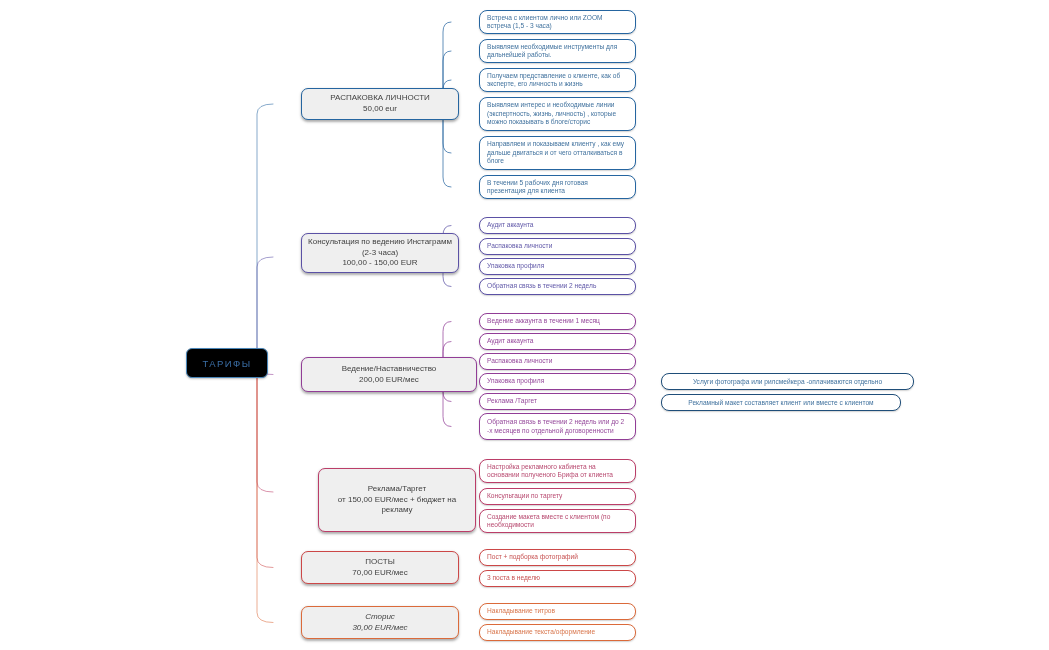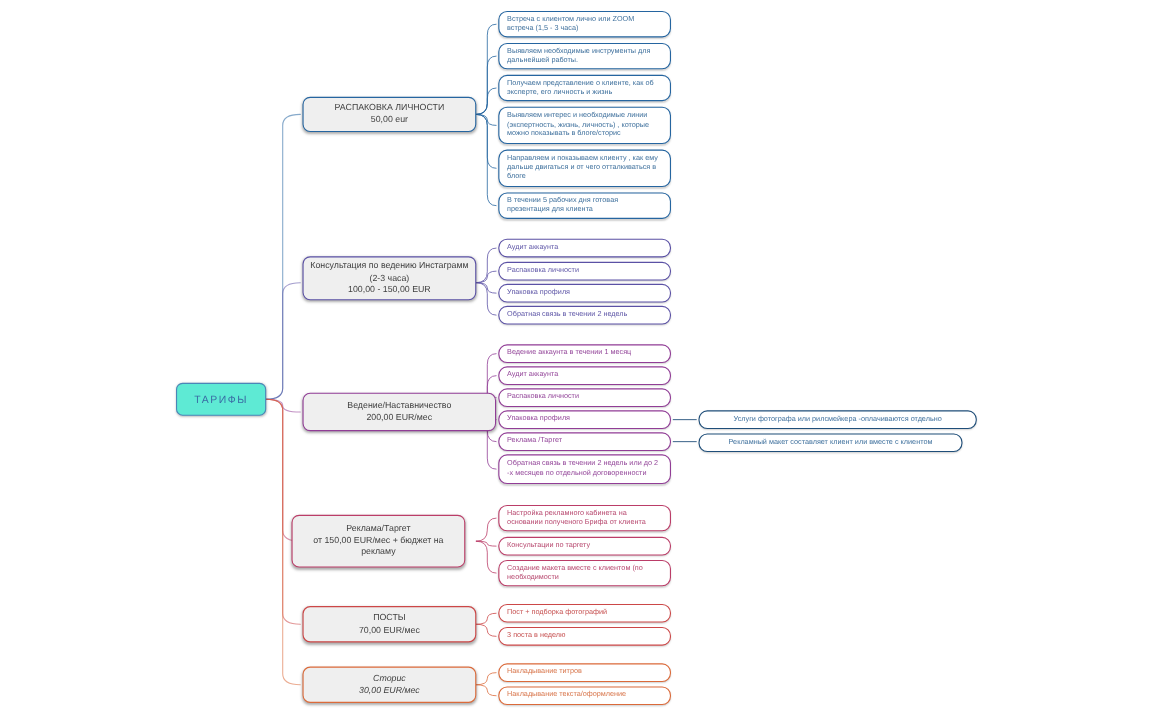--- a/index.html
+++ b/index.html
@@ -3,24 +3,24 @@
 <meta charset="utf-8">
 <style>
   html,body{margin:0;padding:0;background:#ffffff;}
   #canvas{
     position:relative;width:1049px;height:650px;background:#ffffff;
     font-family:"Liberation Sans",sans-serif;overflow:hidden;
   }
   #connector-layer{position:absolute;left:0;top:0;width:1049px;height:650px;}
   .node{
     position:absolute;box-sizing:border-box;display:flex;align-items:center;
-    justify-content:center;text-align:center;white-space:pre-line;cursor:default;
+    justify-content:center;text-align:center;white-space:pre-line;cursor:default;margin-left:26px;
   }
   #root-node{
-    background:#5eead4;border:1.4px solid #4a86b8;border-radius:6px;
+    background:#000000;border:1.4px solid #4a86b8;border-radius:6px;
     color:#3a6ea5;font-size:9.5px;letter-spacing:1.4px;
     box-shadow:0 1px 2px rgba(50,50,50,.3);
     text-align:center;
   }
   .branch{
     background:#efefef;border:1.6px solid;border-radius:7px;color:#3f3f3f;
     font-size:8px;line-height:1.32;padding:2px 4px;
     box-shadow:0 1.5px 2.5px rgba(50,50,50,.4);
   }
   .child{
@@ -89,21 +89,21 @@
     <div class="node branch" style="left: 275px; top: 357px; width: 176px; height: 35px; border-color: rgb(145, 61, 150);">Ведение/Наставничество
 200,00 EUR/мес</div>
     <div class="node child" style="left: 453px; top: 313px; width: 157px; height: 17px; border-color: rgb(145, 61, 150); color: rgb(148, 71, 154);">Ведение аккаунта в течении 1 месяц</div>
     <div class="node child" style="left: 453px; top: 333px; width: 157px; height: 17px; border-color: rgb(145, 61, 150); color: rgb(148, 71, 154);">Аудит аккаунта</div>
     <div class="node child" style="left: 453px; top: 353px; width: 157px; height: 17px; border-color: rgb(145, 61, 150); color: rgb(148, 71, 154);">Распаковка личности</div>
     <div class="node child" style="left: 453px; top: 373px; width: 157px; height: 17px; border-color: rgb(145, 61, 150); color: rgb(148, 71, 154);">Упаковка профиля</div>
     <div class="node deep" style="left: 635px; top: 373px; width: 253px; height: 17px; border-color: rgb(31, 78, 121); color: rgb(65, 114, 158);">Услуги фотографа или рилсмейкера -оплачиваются отдельно</div>
     <div class="node child" style="left: 453px; top: 393px; width: 157px; height: 17px; border-color: rgb(145, 61, 150); color: rgb(148, 71, 154);">Реклама /Таргет</div>
     <div class="node deep" style="left: 635px; top: 394px; width: 240px; height: 17px; border-color: rgb(31, 78, 121); color: rgb(65, 114, 158);">Рекламный макет составляет клиент или вместе с клиентом</div>
     <div class="node child" style="left: 453px; top: 413px; width: 157px; height: 27px; border-color: rgb(145, 61, 150); color: rgb(148, 71, 154);">Обратная связь в течении 2 недель или до 2 -х месяцев по отдельной договоренности</div>
-    <div class="node branch" style="left: 265px; top: 468px; width: 158px; height: 48px; border-color: rgb(187, 61, 104);">Реклама/Таргет
+    <div class="node branch" style="left: 292px; top: 468px; width: 158px; height: 64px; border-color: rgb(187, 61, 104);">Реклама/Таргет
 от 150,00 EUR/мес + бюджет на рекламу</div>
     <div class="node child" style="left: 453px; top: 459px; width: 157px; height: 24px; border-color: rgb(187, 61, 104); color: rgb(184, 74, 112);">Настройка рекламного кабинета на основании полученого Брифа от клиента</div>
     <div class="node child" style="left: 453px; top: 488px; width: 157px; height: 17px; border-color: rgb(187, 61, 104); color: rgb(184, 74, 112);">Консультации по таргету</div>
     <div class="node child" style="left: 453px; top: 509px; width: 157px; height: 24px; border-color: rgb(187, 61, 104); color: rgb(184, 74, 112);">Создание макета вместе с клиентом (по необходимости</div>
     <div class="node branch" style="left: 275px; top: 551px; width: 158px; height: 33px; border-color: rgb(204, 71, 71);">ПОСТЫ
 70,00 EUR/мес</div>
     <div class="node child" style="left: 453px; top: 549px; width: 157px; height: 17px; border-color: rgb(204, 71, 71); color: rgb(199, 82, 82);">Пост + подборка фотографий</div>
     <div class="node child" style="left: 453px; top: 570px; width: 157px; height: 17px; border-color: rgb(204, 71, 71); color: rgb(199, 82, 82);">3 поста в неделю</div>
     <div class="node branch" style="left: 275px; top: 606px; width: 158px; height: 33px; border-color: rgb(219, 106, 58); font-style: italic;">Сторис
 30,00 EUR/мес</div>

